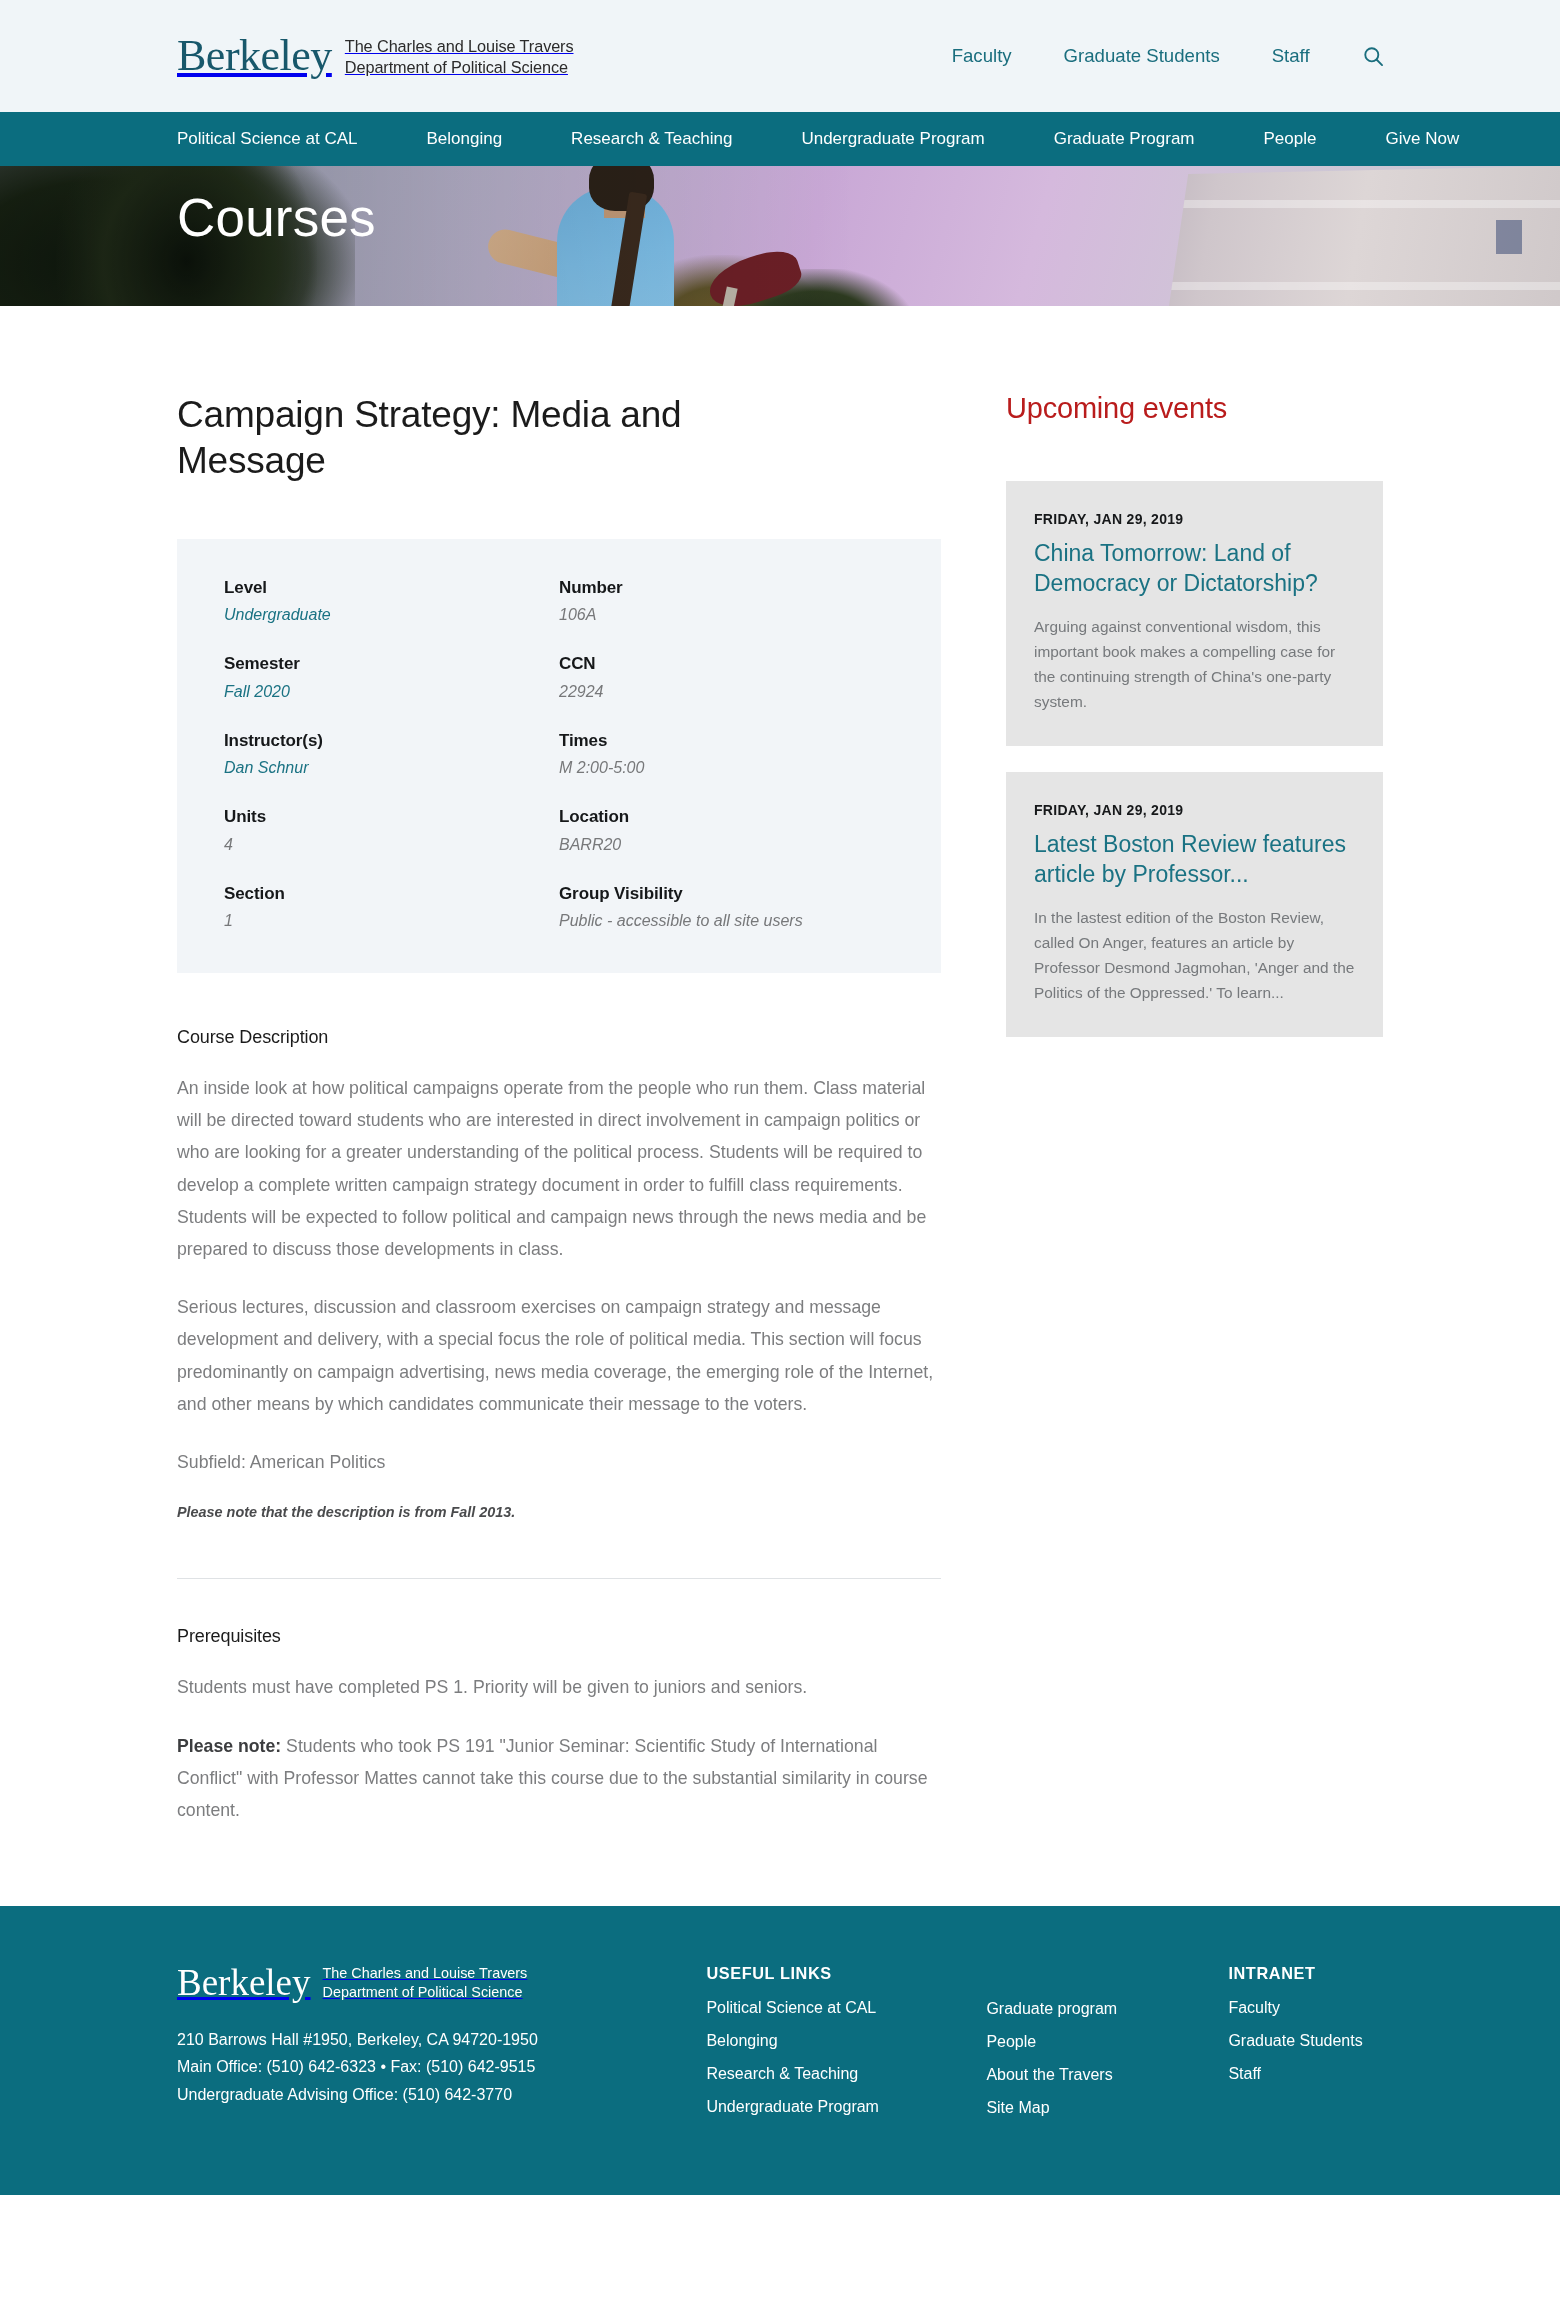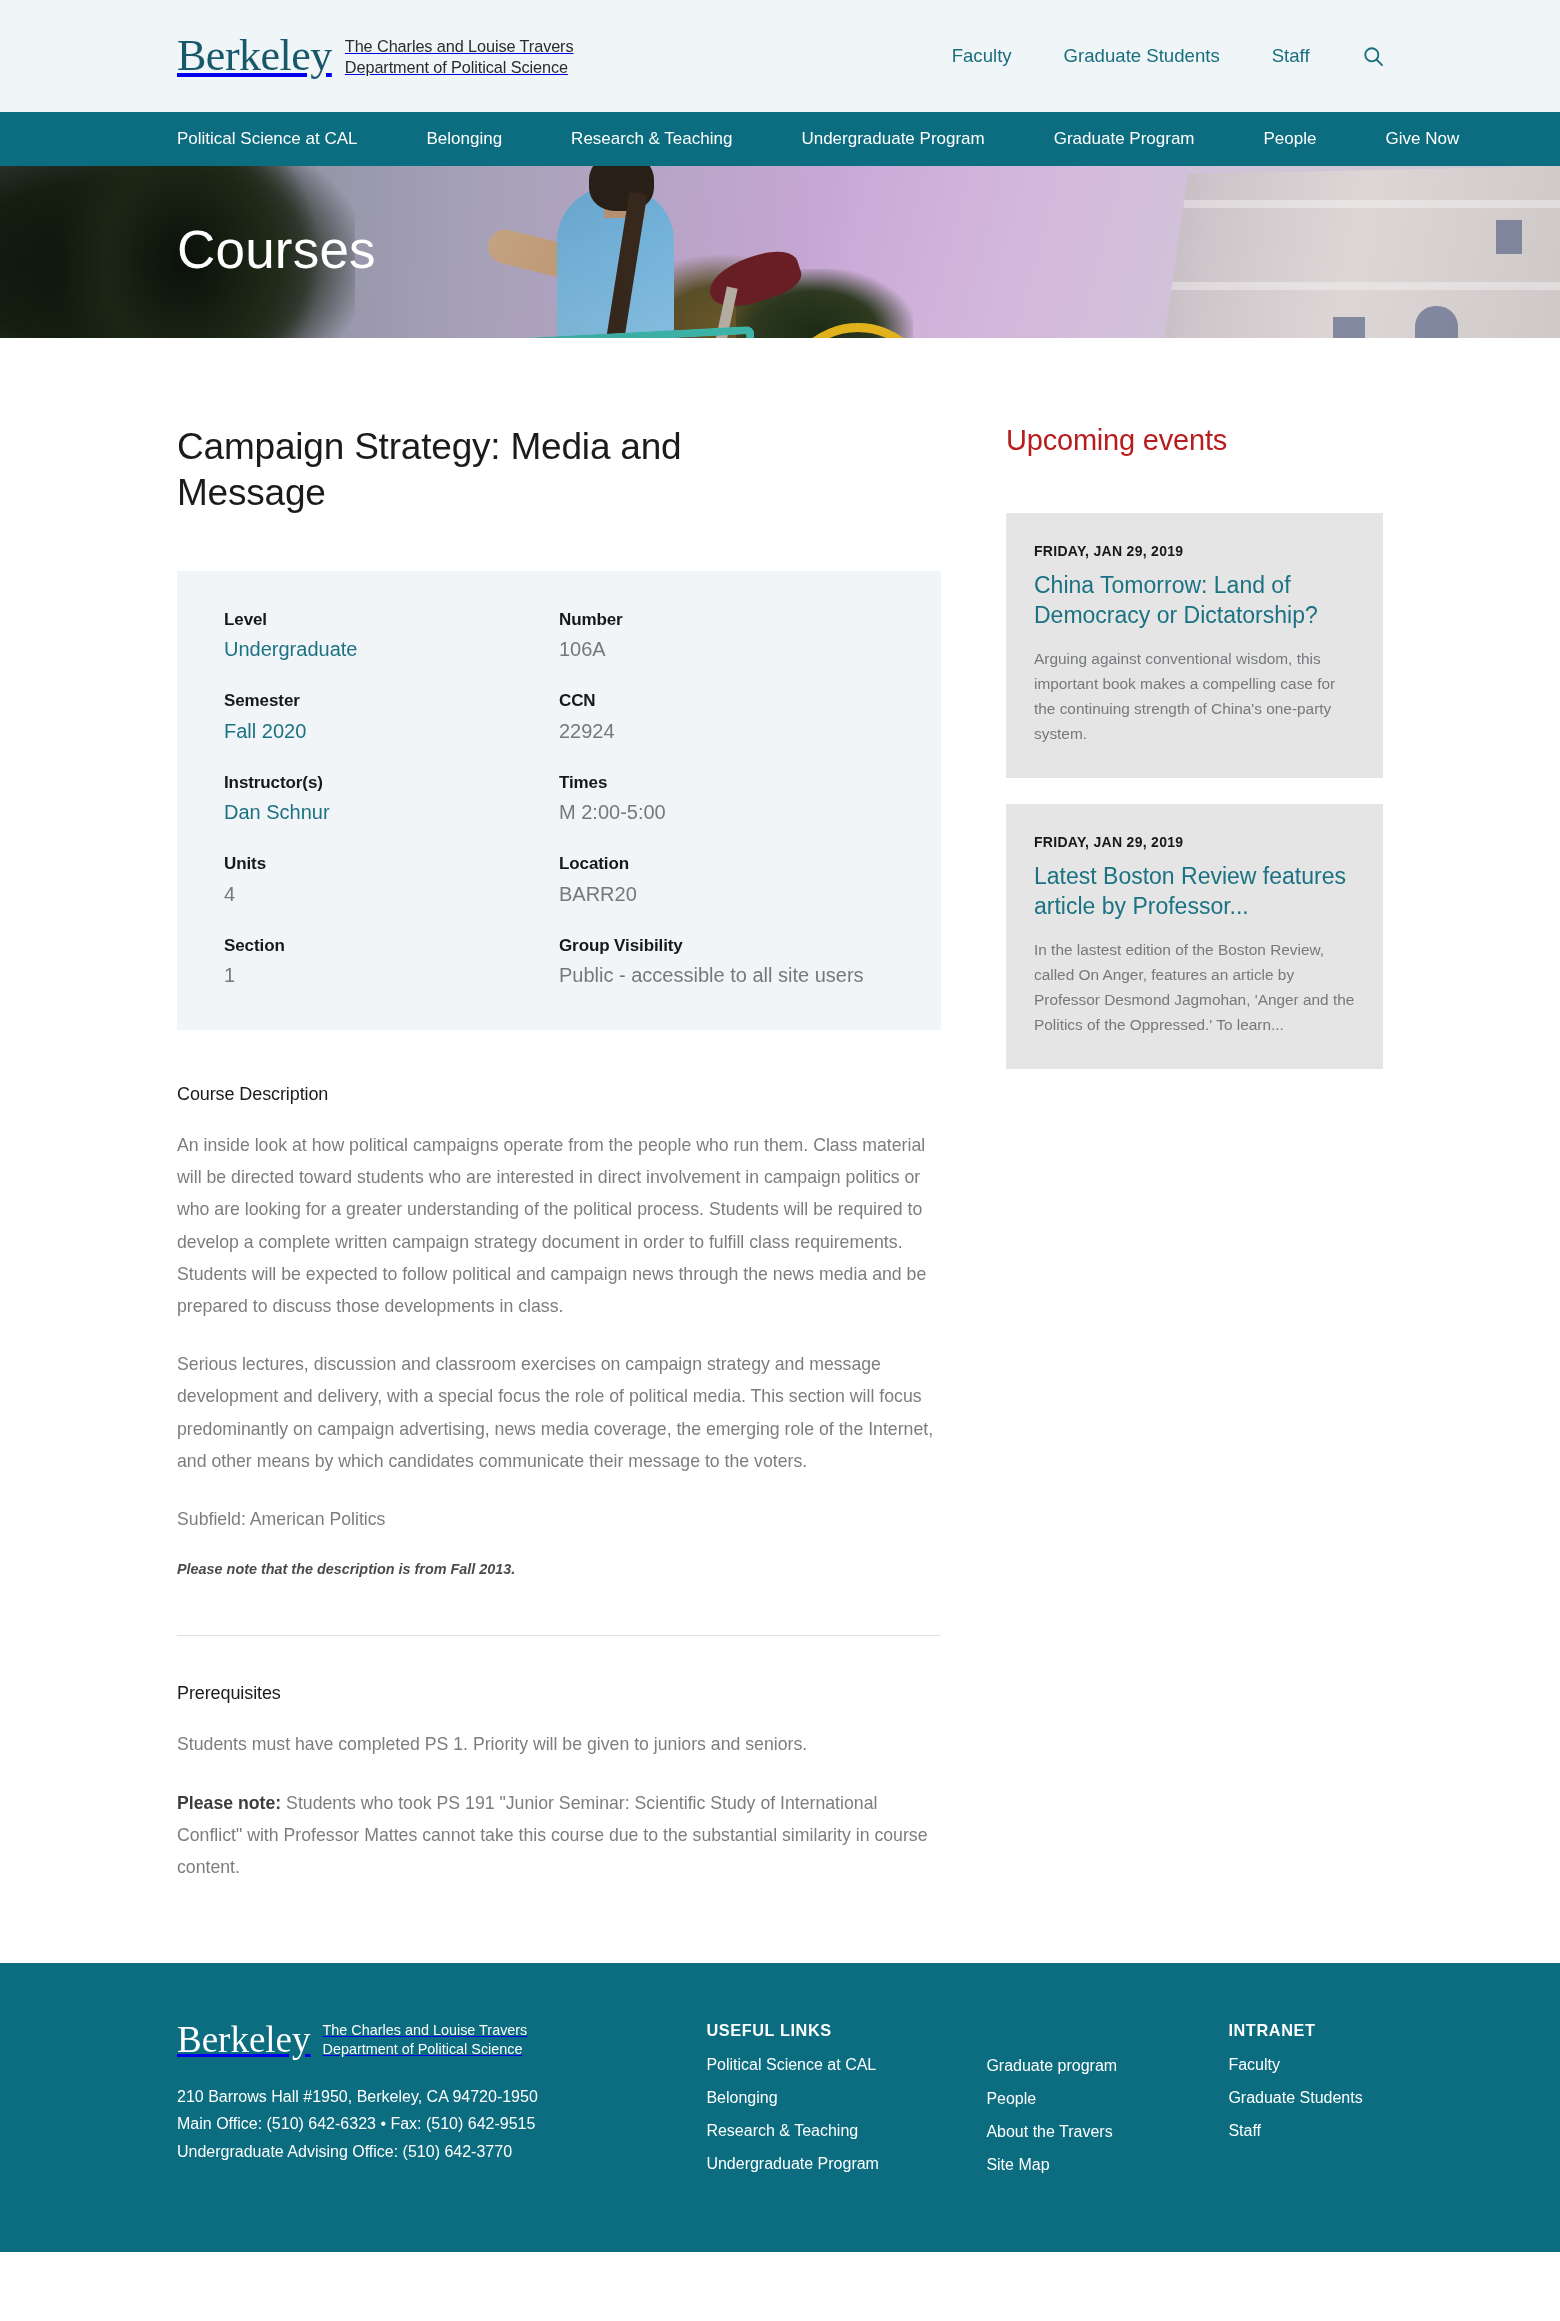--- a/index.html
+++ b/index.html
@@ -43,21 +43,21 @@
     gap:0;
   }
   .nav-item{
     color:#ffffff; font-size:17px; text-decoration:none;
     white-space:nowrap; margin-right:69px;
   }
   .nav-item:last-child{ margin-right:0; }
 
   
   .hero{
-    position:relative; height:172px; overflow:hidden;
+    position:relative; height:140px; overflow:hidden;
     background:#8d9bb5;
   }
   .hero-img{ position:absolute; inset:0; }
   .sky{
     position:absolute; inset:0;
     background:linear-gradient(105deg,#a9b6c6 0%,#b9b2cc 32%,#c9a8d6 52%,#d5b9dd 66%,#cfc6d6 80%,#c8c9d2 100%);
   }
   .tree-left{
     position:absolute; left:-37px; top:-28px; width:392px; height:280px;
     background:radial-gradient(ellipse at 35% 45%, #111c10 0%, #1d2a17 38%, rgba(30,42,23,0.75) 58%, rgba(40,55,30,0) 75%);
@@ -153,21 +153,21 @@
     background:#f2f5f8; padding:39px 47px 43px 47px;
     display:grid; grid-template-columns:1fr 1fr; gap:0;
   }
   .info-col{ display:flex; flex-direction:column; }
   .info-item{ margin-bottom:30px; }
   .info-item:last-child{ margin-bottom:0; }
   .info-label{
     font-size:17px; font-weight:700; color:#16181a;
     margin-bottom:8.4px; letter-spacing:-0.1px;
   }
-  .info-value{ font-size:20px; color:#77787a; }
+  .info-value{ font-size:16px; color:#77787a;font-style:italic; }
   .info-value.link{ color:#1a7283; text-decoration:none; }
 
   
   .section-head{
     font-size:18px; font-weight:400; color:#1b1b1b;
     margin:54px 0 24px 0; letter-spacing:-0.1px;
   }
   .body-p{
     font-size:17.7px; line-height:1.82; color:#7c7d7f;
     margin-bottom:26px;

